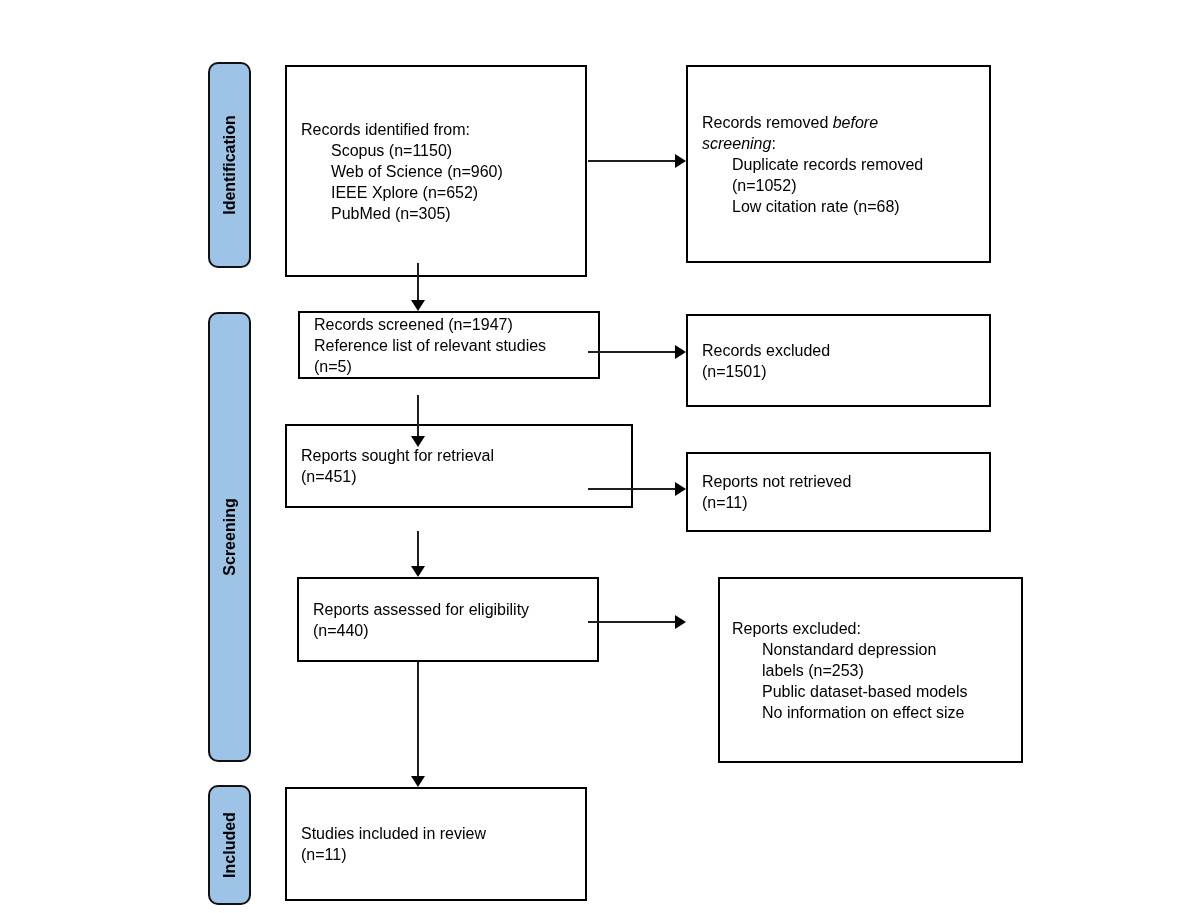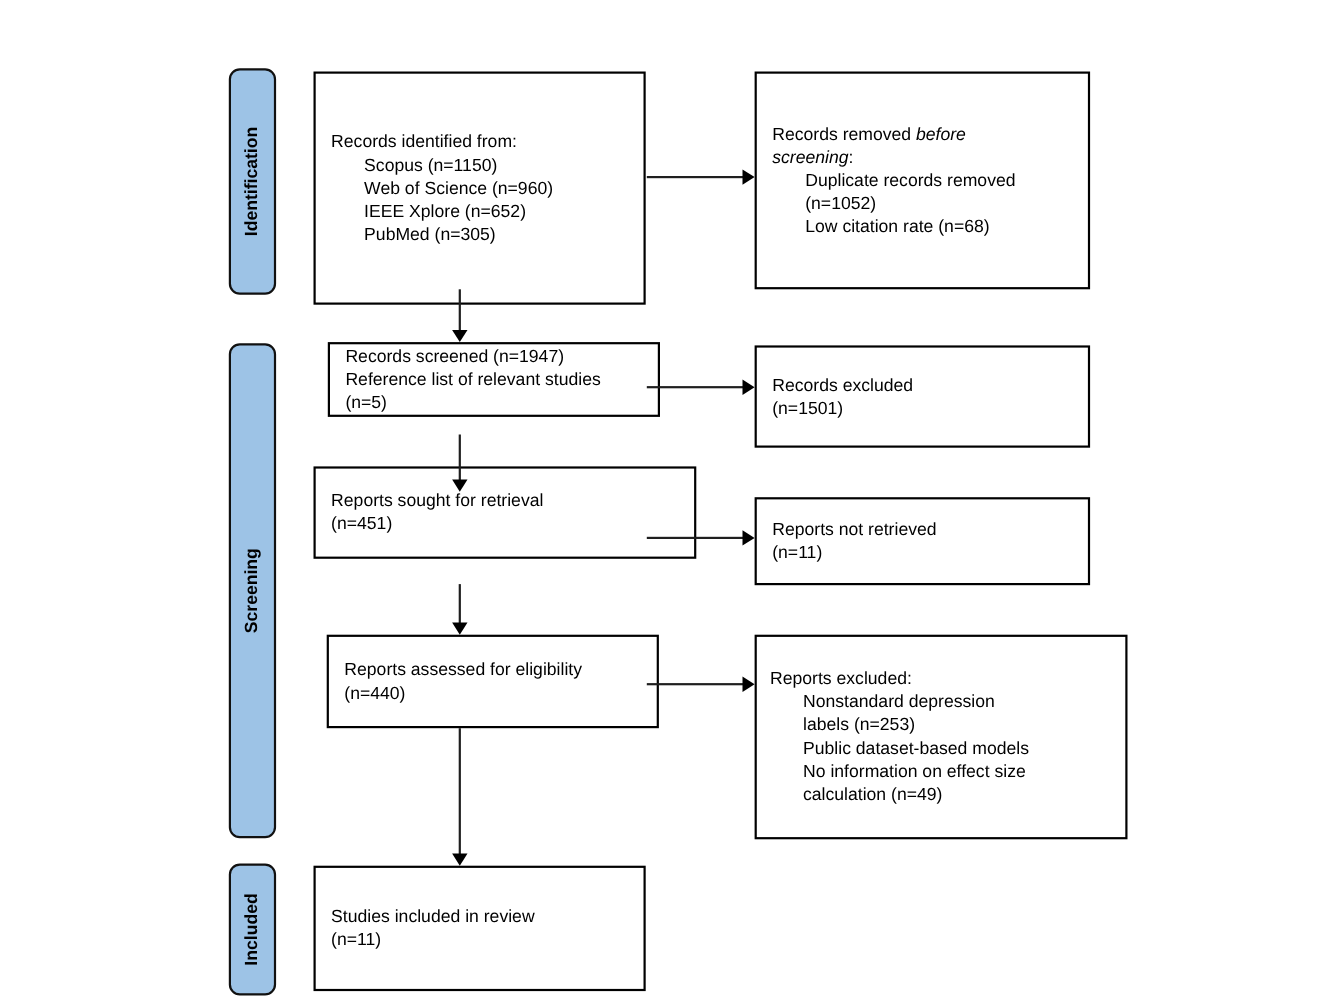--- a/index.html
+++ b/index.html
@@ -116,27 +116,26 @@
   <div class="fbox" style="left:686px; top:452px; width:305px; height:80px;">
     <div>Reports not retrieved</div>
     <div>(n=11)</div>
   </div>
 
   <div class="fbox" style="left:285px; top:577px; width:302px; height:85px;margin-left:12px;">
     <div>Reports assessed for eligibility</div>
     <div>(n=440)</div>
   </div>
 
-  <div class="fbox" style="left:686px; top:577px; width:339px; height:186px; padding-left:12px;">
+  <div class="fbox" style="left:718px; top:577px; width:305px; height:186px; padding-left:12px;">
     <div>Reports excluded:</div>
     <div class="indent">Nonstandard depression</div>
     <div class="indent">labels (n=253)</div>
     <div class="indent">Public dataset-based models</div>
     <div class="indent">No information on effect size</div>
-    <div class="indent">calculation (n=49)</div>
   </div>
 
   <div class="fbox" style="left:285px; top:787px; width:302px; height:114px;">
     <div>Studies included in review</div>
     <div>(n=11)</div>
   </div>
 
   <div class="vline" style="left:417px; top:263px; height:38px;"></div>
   <div class="head-down" style="left:411px; top:300px;"></div>
 

